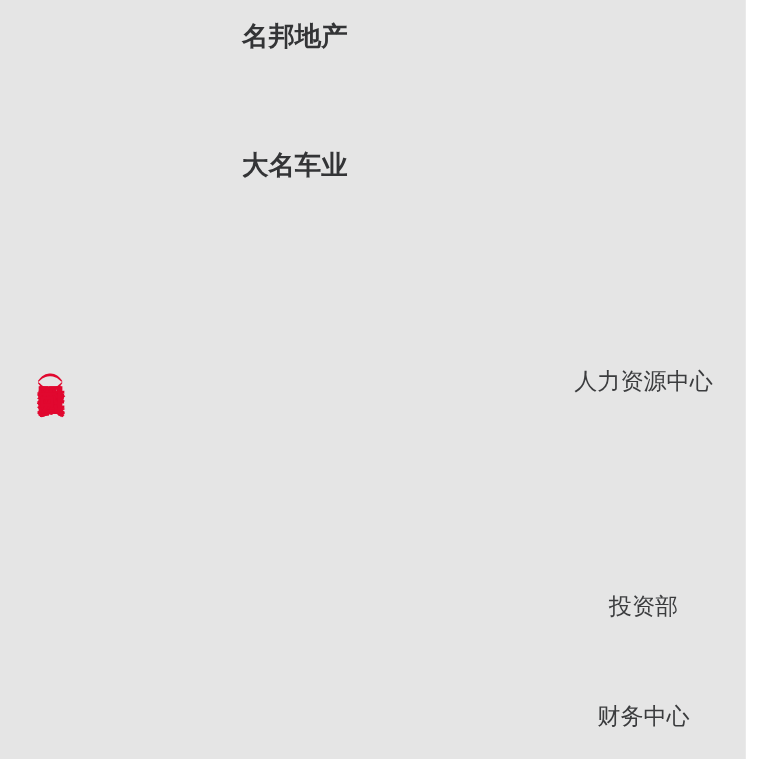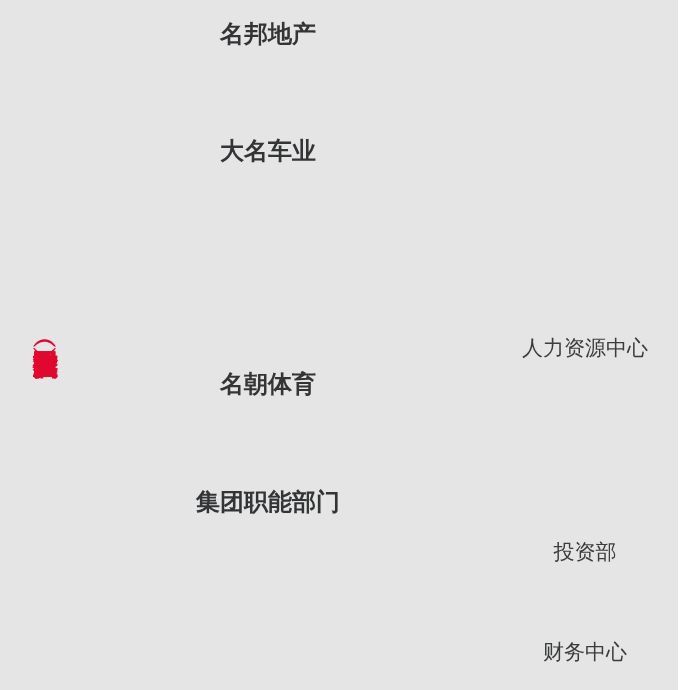--- a/index.html
+++ b/index.html
@@ -82,22 +82,20 @@
 </head>
 <body>
 
 <div id="org-chart">
 
   <div class="root-label">安徽省大名实业（集团）有限公司</div>
 
   <div class="branch-col">
     <div class="branch-item" style="top:19px">名邦地产</div>
     <div class="branch-item" style="top:136px">大名车业</div>
-    <div class="branch-item" style="top:369px">名朝体育</div>
-    <div class="branch-item" style="top:487px">集团职能部门</div>
   </div>
 
   <div class="dept-col">
     <div class="dept-item" style="top:333px">人力资源中心</div>
     <div class="dept-item" style="top:637px">财务中心</div>
     <div class="dept-item" style="top:537px">投资部</div>
   </div>
 
 </div>
 

